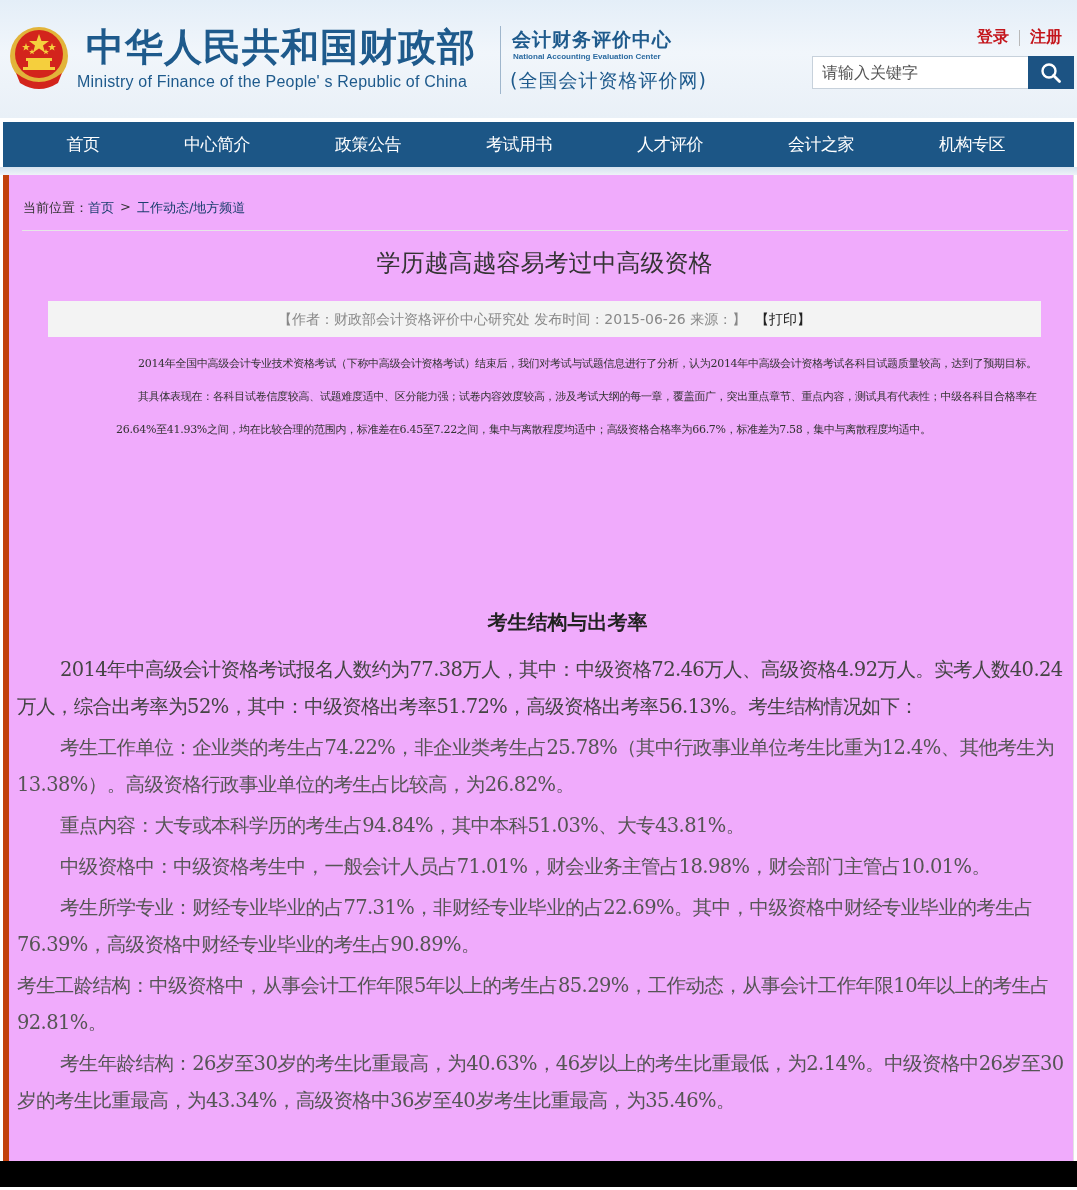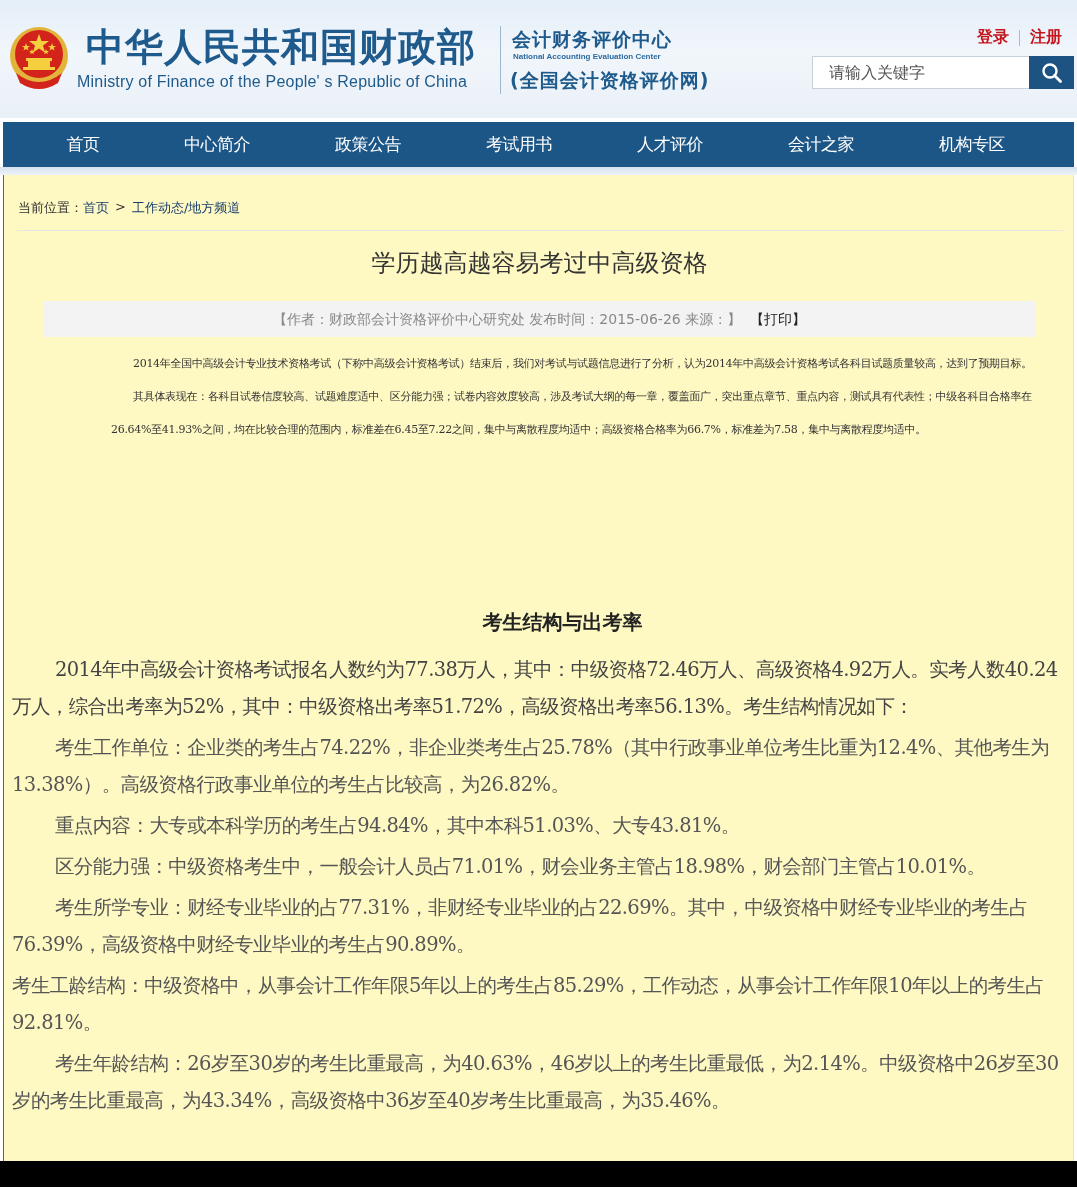--- a/index.html
+++ b/index.html
@@ -26,49 +26,49 @@
   .hdr-divider { position: absolute; left: 500px; top: 26px; width: 1px; height: 68px; background: #9fb6cc; }
   .center-name {
     position: absolute; left: 512px; top: 27px; font-weight: bold; font-size: 19px;
     color: #1e5a8c; letter-spacing: 1px;
   }
   .center-en {
     position: absolute; left: 513px; top: 52px; font-family: "Liberation Sans", sans-serif;
     font-size: 8px; color: #2a6aa0; font-weight: bold;
   }
   .center-net {
-    position: absolute; left: 510px; top: 68px; font-weight: bold; font-size: 19px;
+    position: absolute; left: 510px; top: 68px; font-weight: normal; font-size: 19px;
     color: #1e5a8c; letter-spacing: 1px;
   }
   .auth-links { position: absolute; right: 15px; top: 27px; font-size: 16px; font-weight: bold; color: #c4161c; display: flex; align-items: center; }
   .auth-links .sep { display: inline-block; width: 1px; height: 16px; background: #b9b9b9; margin: 0 10px; }
   .search-box {
     position: absolute; left: 812px; top: 56px; width: 262px; height: 33px;
-    border: 1px solid #c7d1db; background: #fff; display: flex; padding-left: 7px;
+    border: 1px solid #c7d1db; background: #fff; display: flex;
   }
   .search-input {
     flex: 1; border: none; outline: none; font-size: 16px; padding-left: 9px;
     color: #555; background: #fff; font-family: "DejaVu Sans", sans-serif;
   }
   .search-input::placeholder { color: #555; }
   .search-btn { width: 46px; height: 33px; margin-top: -1px; margin-right: -1px; background: #1c5383; display: flex; align-items: center; justify-content: center; cursor: pointer; }
 
   
   .nav {
     position: absolute; left: 3px; top: 122px; width: 1071px; height: 45px; background: #1c5686;
     display: flex;
   }
   .nav-item {
     color: #fff; font-size: 17px; height: 45px; line-height: 45px; text-align: center;
     cursor: pointer; letter-spacing: -0.5px;
   }
   .nav-band { position: absolute; left: 0; top: 167px; width: 1077px; height: 8px; background: linear-gradient(180deg, #d5e2ef, #eef3f8); }
 
   
-  .content { position: absolute; left: 3px; top: 175px; width: 1071px; height: 990px; background: #fef9c3; border-left: 1px solid #c2410c; border-right: 1px solid #e3e3e3; }
+  .content { position: absolute; left: 3px; top: 175px; width: 1071px; height: 990px; background: #f0abfc; border-left: 6px solid #c2410c; border-right: 1px solid #e3e3e3; }
   .breadcrumb { position: absolute; left: 14px; top: 24px; font-size: 13px; color: #333; display: flex; gap: 0; }
   .breadcrumb a { color: #1a3e6e; text-decoration: none; cursor: pointer; }
   .breadcrumb .gt { margin: 0 6px; color: #333; }
   .bc-line { position: absolute; left: 13px; top: 55px; width: 1046px; height: 1px; background: #e6e6e6; }
   .article-title {
     position: absolute; left: 0; top: 72px; width: 1071px; text-align: center;
     font-size: 24px; color: #333; font-weight: normal;
   }
   .meta-bar {
     position: absolute; left: 39px; top: 126px; width: 993px; height: 36px; background: #f3f3f3;
@@ -171,21 +171,21 @@
       <p>2014年全国中高级会计专业技术资格考试（下称中高级会计资格考试）结束后，我们对考试与试题信息进行了分析，认为2014年中高级会计资格考试各科目试题质量较高，达到了预期目标。</p>
       <p>其具体表现在：各科目试卷信度较高、试题难度适中、区分能力强；试卷内容效度较高，涉及考试大纲的每一章，覆盖面广，突出重点章节、重点内容，测试具有代表性；中级各科目合格率在26.64%至41.93%之间，均在比较合理的范围内，标准差在6.45至7.22之间，集中与离散程度均适中；高级资格合格率为66.7%，标准差为7.58，集中与离散程度均适中。</p>
     </div>
 
     <div class="section-title">考生结构与出考率</div>
 
     <div class="section body-text">
       <p class="first">2014年中高级会计资格考试报名人数约为77.38万人，其中：中级资格72.46万人、高级资格4.92万人。实考人数40.24万人，综合出考率为52%，其中：中级资格出考率51.72%，高级资格出考率56.13%。考生结构情况如下：</p>
       <p class="ind">考生工作单位：企业类的考生占74.22%，非企业类考生占25.78%（其中行政事业单位考生比重为12.4%、其他考生为13.38%）。高级资格行政事业单位的考生占比较高，为26.82%。</p>
       <p class="ind">重点内容：大专或本科学历的考生占94.84%，其中本科51.03%、大专43.81%。</p>
-      <p class="ind">区分能力强：中级资格考生中，一般会计人员占71.01%，财会业务主管占18.98%，财会部门主管占10.01%。</p>
+      <p class="ind">中级资格中：中级资格考生中，一般会计人员占71.01%，财会业务主管占18.98%，财会部门主管占10.01%。</p>
       <p class="ind">考生所学专业：财经专业毕业的占77.31%，非财经专业毕业的占22.69%。其中，中级资格中财经专业毕业的考生占76.39%，高级资格中财经专业毕业的考生占90.89%。</p>
       <p>考生工龄结构：中级资格中，从事会计工作年限5年以上的考生占85.29%，工作动态，从事会计工作年限10年以上的考生占92.81%。</p>
       <p class="ind">考生年龄结构：26岁至30岁的考生比重最高，为40.63%，46岁以上的考生比重最低，为2.14%。中级资格中26岁至30岁的考生比重最高，为43.34%，高级资格中36岁至40岁考生比重最高，为35.46%。</p>
     </div>
   </div>
 
   <div class="black-band"></div>
 </div>
 
 </body></html>

